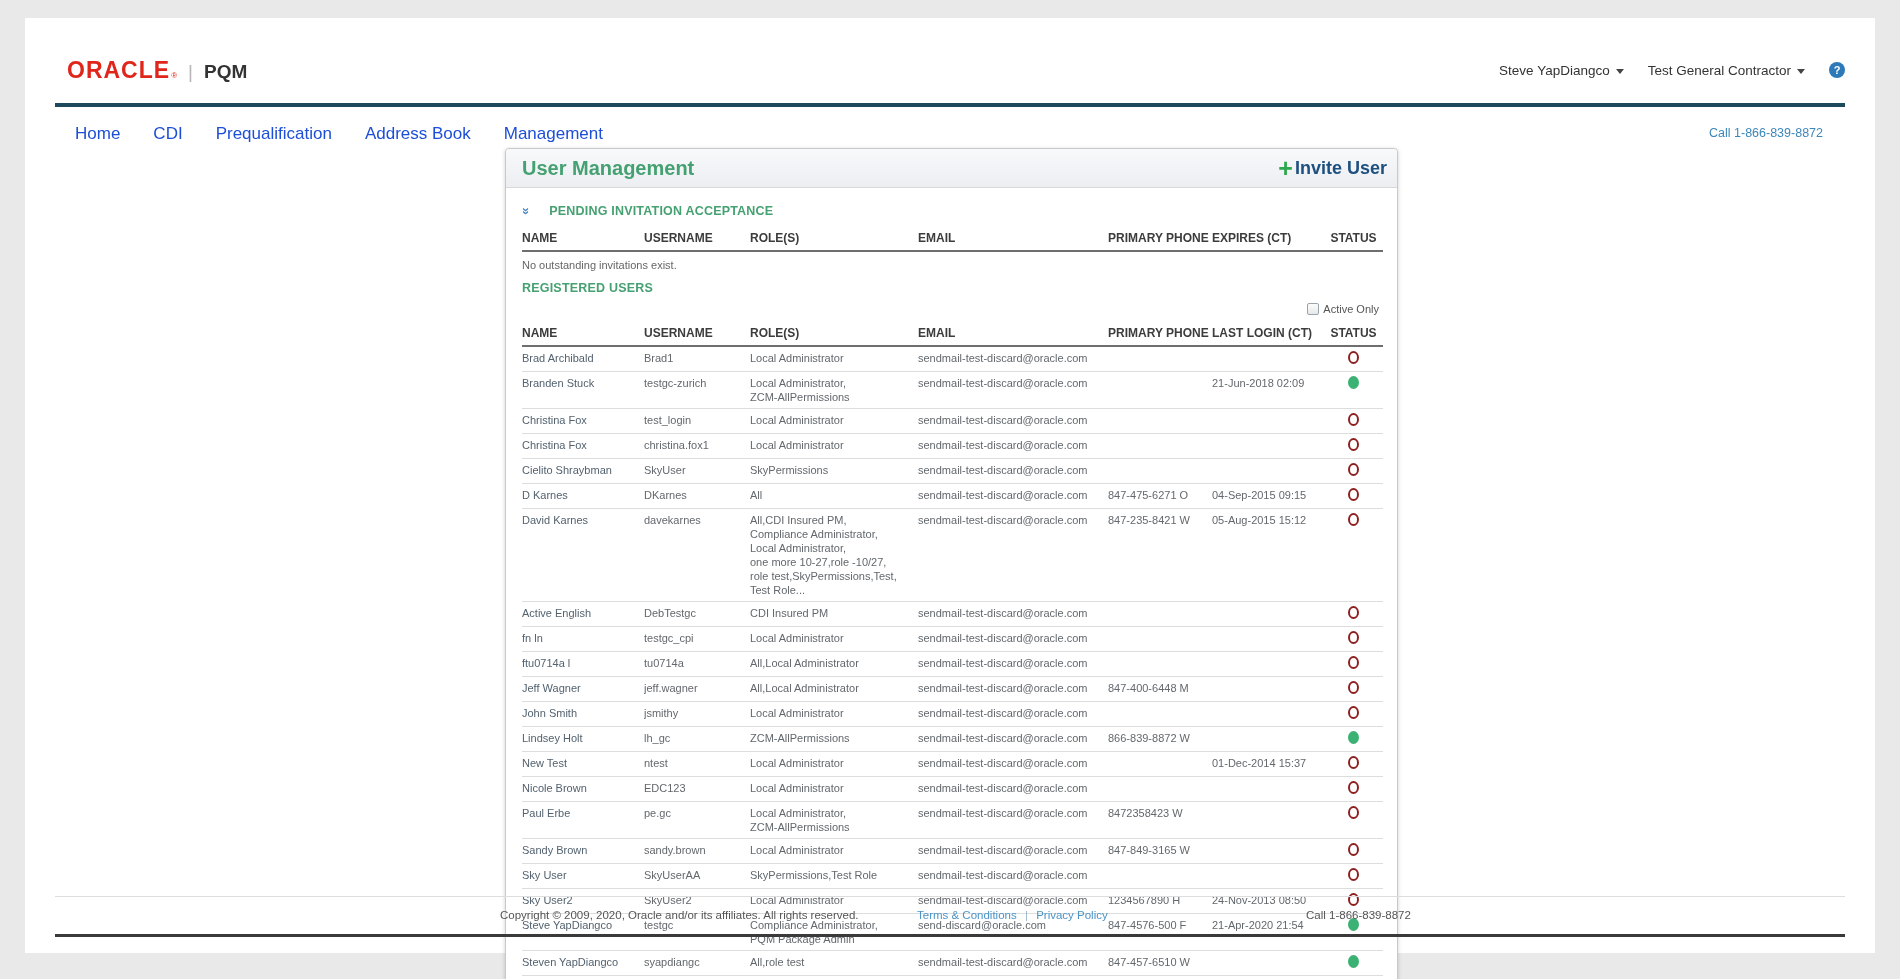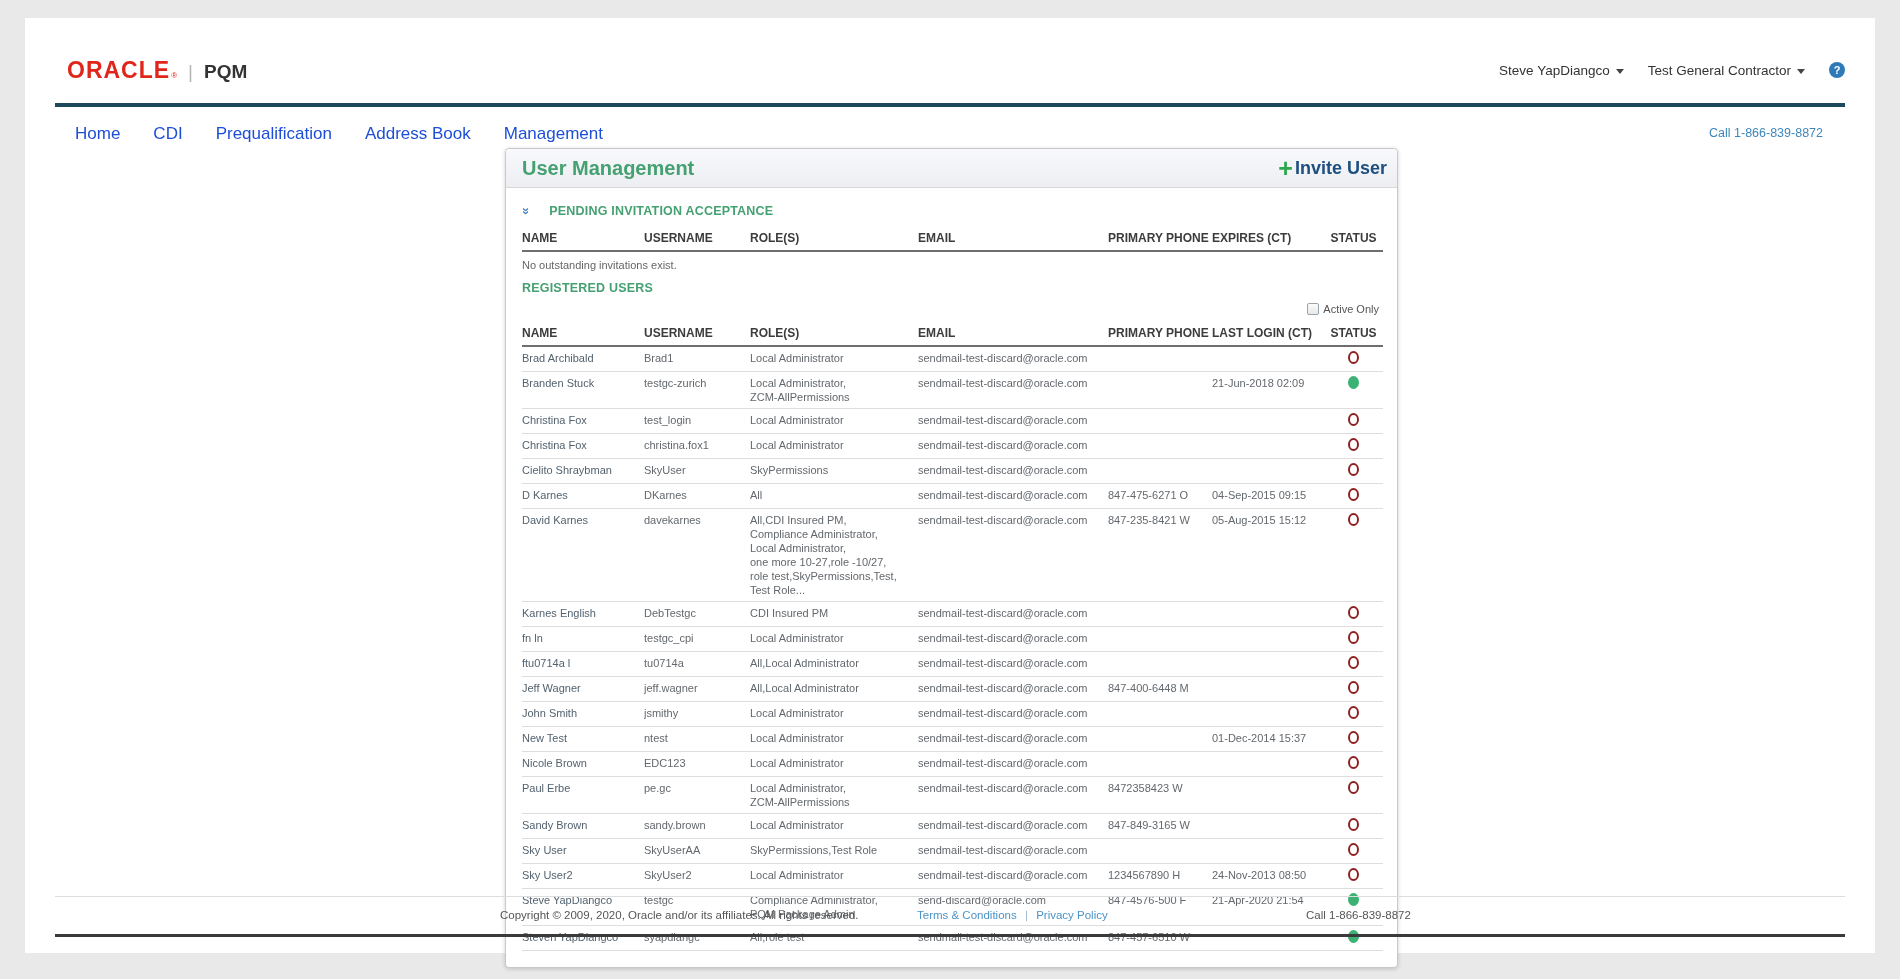--- a/index.html
+++ b/index.html
@@ -265,21 +265,21 @@
 Test Role...</td>
               <td>sendmail-test-discard@oracle.com</td>
               <td>847-235-8421 W</td>
               <td>05-Aug-2015 15:12</td>
               <td class="status-cell">
                 <span class="dot st-inactive"></span>
               </td>
             </tr>
 
             <tr>
-              <td class="name">Karnes English</td>
+              <td class="name">Active English</td>
               <td>DebTestgc</td>
               <td class="roles">CDI Insured PM</td>
               <td>sendmail-test-discard@oracle.com</td>
               <td></td>
               <td></td>
               <td class="status-cell">
                 <span class="dot st-inactive"></span>
               </td>
             </tr>
 
@@ -324,20 +324,31 @@
               <td>jsmithy</td>
               <td class="roles">Local Administrator</td>
               <td>sendmail-test-discard@oracle.com</td>
               <td></td>
               <td></td>
               <td class="status-cell">
                 <span class="dot st-inactive"></span>
               </td>
             </tr>
 
+            <tr>
+              <td class="name">Lindsey Holt</td>
+              <td>lh_gc</td>
+              <td class="roles">ZCM-AllPermissions</td>
+              <td>sendmail-test-discard@oracle.com</td>
+              <td>866-839-8872 W</td>
+              <td></td>
+              <td class="status-cell">
+                <span class="dot st-active"></span>
+              </td>
+            </tr>
 
             <tr>
               <td class="name">New Test</td>
               <td>ntest</td>
               <td class="roles">Local Administrator</td>
               <td>sendmail-test-discard@oracle.com</td>
               <td></td>
               <td>01-Dec-2014 15:37</td>
               <td class="status-cell">
                 <span class="dot st-inactive"></span>

